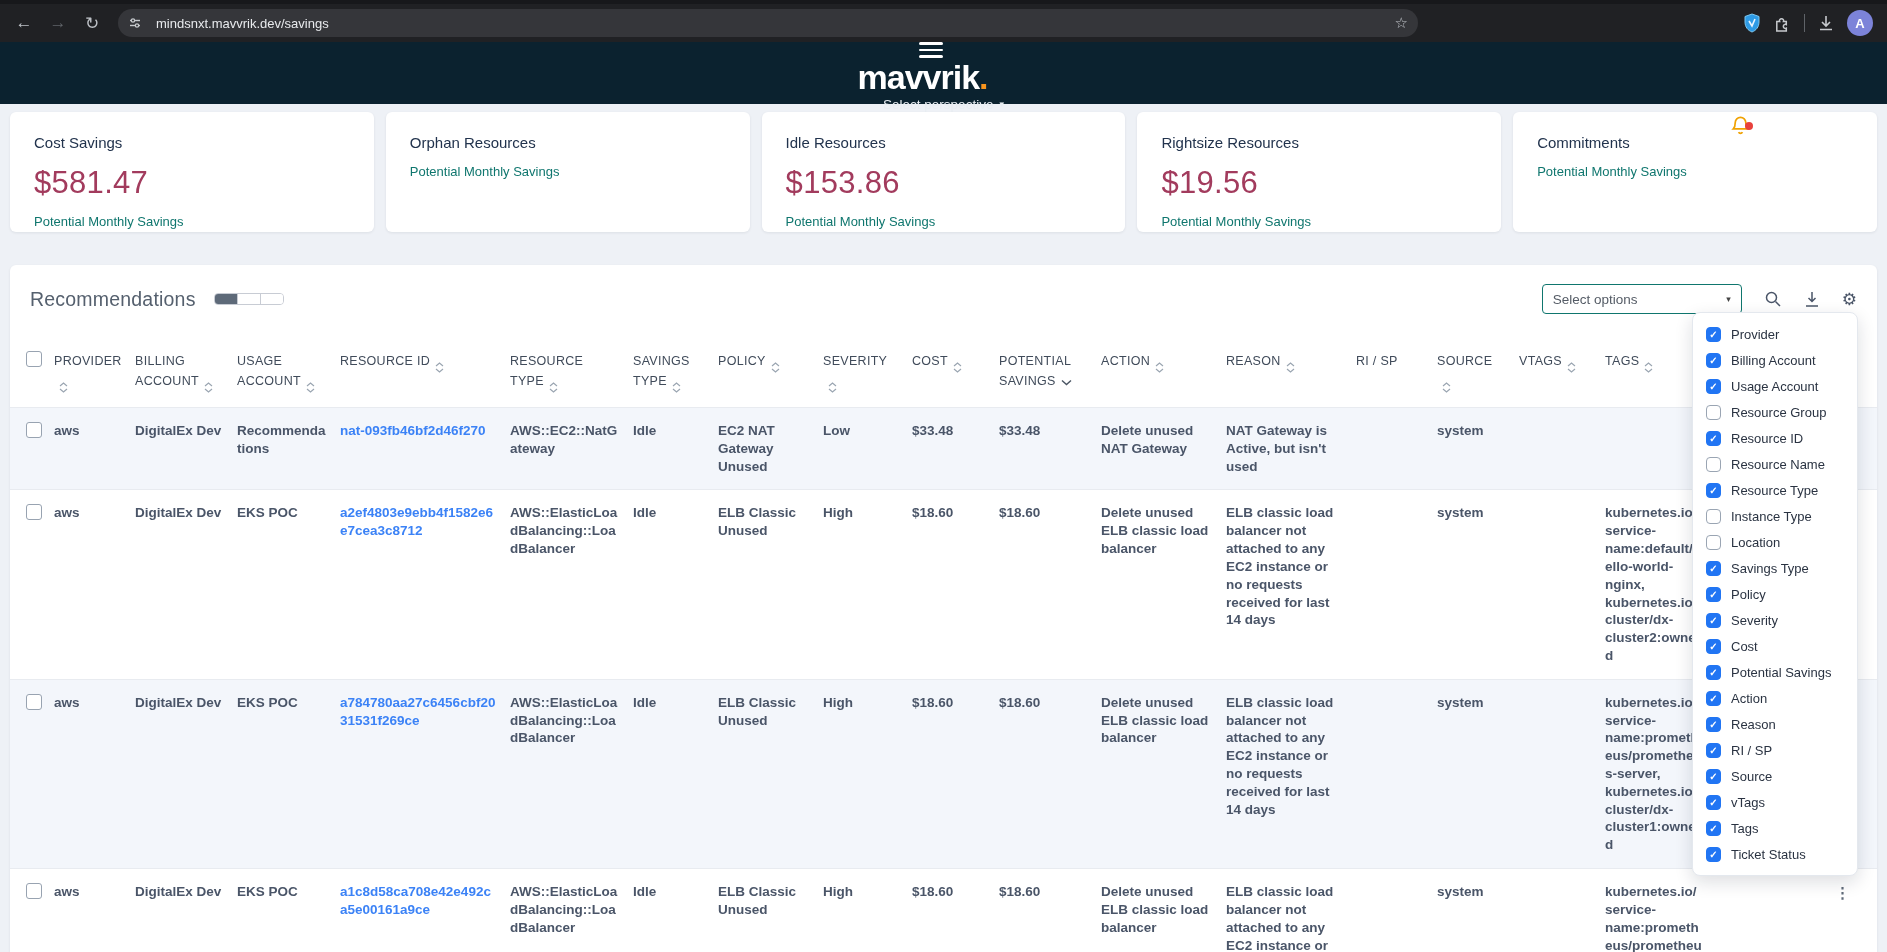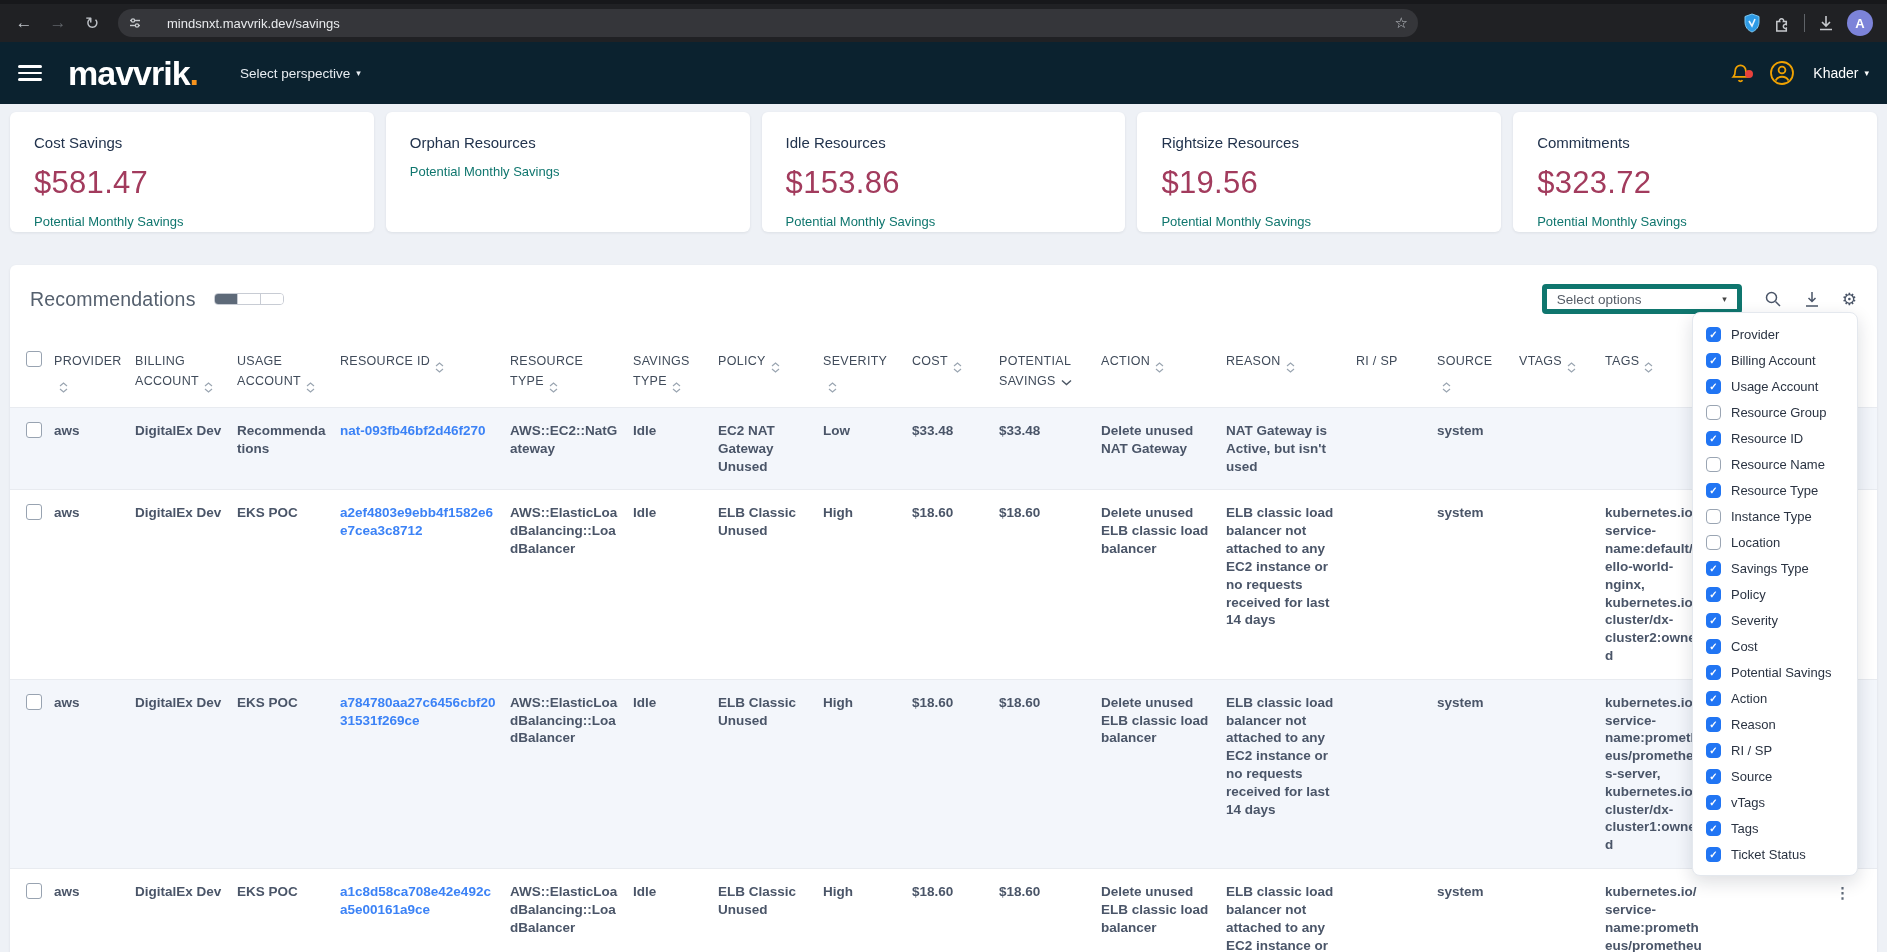--- a/index.html
+++ b/index.html
@@ -14,34 +14,34 @@
   
   .chrome {
     height:42px; background:#202124; display:flex; align-items:center;
     padding:0 10px; gap:6px; border-top:4px solid #17181b;
   }
   .nav-btn { width:28px; height:28px; display:flex; align-items:center; justify-content:center;
     font-size:17px; color:#bdc1c6; border-radius:50%; }
   .nav-btn.disabled { color:#5f6368; }
   .url-pill {
     flex:1; max-width:1300px; height:28px; background:#35363a; border-radius:14px;
-    display:flex; align-items:center; padding:0 10px; gap:25px; margin:0 6px;
+    display:flex; align-items:center; padding:0 10px; gap:14px; margin:0 6px;
   }
   .url-text { color:#e8eaed; font-size:13px; flex:1; }
   .chrome-right { display:flex; align-items:center; gap:12px; margin-left:auto; padding-right:4px; }
   .chrome-sep { width:1px; height:18px; background:#5f6368; }
   .avatar {
     width:26px; height:26px; border-radius:50%; background:#7c83d9; color:#fff;
     font-size:13px; display:flex; align-items:center; justify-content:center; font-weight:700;
   }
   .star { color:#bdc1c6; font-size:15px; }
 
   
   .appnav {
-    height:62px; background:#0b222f; display:flex; align-items:center; padding:0 18px;
+    height:62px; background:#0b222f; display:flex; align-items:center; padding:0 18px;flex-direction:column;
   }
   .hamburger { width:24px; display:flex; flex-direction:column; gap:4px; margin-right:26px; cursor:pointer;}
   .hamburger i { display:block; height:2.5px; background:#fff; border-radius:2px; }
   .logo { font-size:34px; font-weight:800; color:#fff; letter-spacing:-1px; margin-right:42px; }
   .logo .dot { color:#f7941d; }
   .perspective { color:#e8edf2; font-size:13.5px; display:flex; align-items:center; gap:6px; }
   .caret { font-size:9px; }
   .appnav-right { margin-left:auto; display:flex; align-items:center; gap:18px; }
   .bell-wrap { position:relative; }
   .bell-dot { position:absolute; right:-2px; top:8px; width:8px; height:8px; border-radius:50%; background:#e8413c; }
@@ -63,21 +63,21 @@
     box-shadow:0 1px 3px rgba(16,24,40,.08); padding:14px 0 0; position:relative;
   }
   .panel-head { display:flex; align-items:center; padding:0 20px; height:40px; }
   .panel-title { font-size:19.5px; color:#55606e; font-weight:500; letter-spacing:.2px; margin-right:18px; }
   .tab-group { display:flex; border:1px solid #c8ccd4; border-radius:4px; overflow:hidden; }
   .tab { padding:5px 11px; font-size:12.5px; color:#6b7686; background:#fff; border-right:1px solid #c8ccd4; cursor:pointer; }
   .tab:last-child { border-right:none; }
   .tab.active { background:#5e6a79; color:#fff; }
   .panel-controls { margin-left:auto; display:flex; align-items:center; gap:22px; }
   .select-box {
-    width:200px; height:30px; border:5px solid #0f766e; border-radius:4px;
+    width:200px; height:30px; border:1px solid #0f766e; border-radius:4px;
     display:flex; align-items:center; padding:0 10px; font-size:13.5px; color:#555c66;
   }
   .select-box .caret { margin-left:auto; color:#444; }
   .icon-btn { display:flex; align-items:center; color:#4a5568; cursor:pointer; }
   .gear { font-size:17px; }
 
   
   table { border-collapse:collapse; table-layout:fixed; width:100%; margin-top:12px; }
   col.c-cb{width:44px} col.c-prov{width:81px} col.c-bill{width:102px} col.c-usage{width:103px}
   col.c-id{width:170px} col.c-type{width:123px} col.c-sav{width:85px} col.c-pol{width:105px}
@@ -208,21 +208,20 @@
     <div class="card-amount">$153.86</div>
     <div class="card-sub">Potential Monthly Savings</div>
   </div>
     <div class="card">
     <div class="card-title">Rightsize Resources</div>
     <div class="card-amount">$19.56</div>
     <div class="card-sub">Potential Monthly Savings</div>
   </div>
     <div class="card">
     <div class="card-title">Commitments</div>
-    <div class="card-amount">$323.72</div>
     <div class="card-sub">Potential Monthly Savings</div>
   </div>
   </div>
 
 <div class="panel">
   <div class="panel-head">
     <div class="panel-title">Recommendations</div>
     <div class="tab-group" id="tab-group">
         <div class="tab active"></div>
         <div class="tab"></div>

